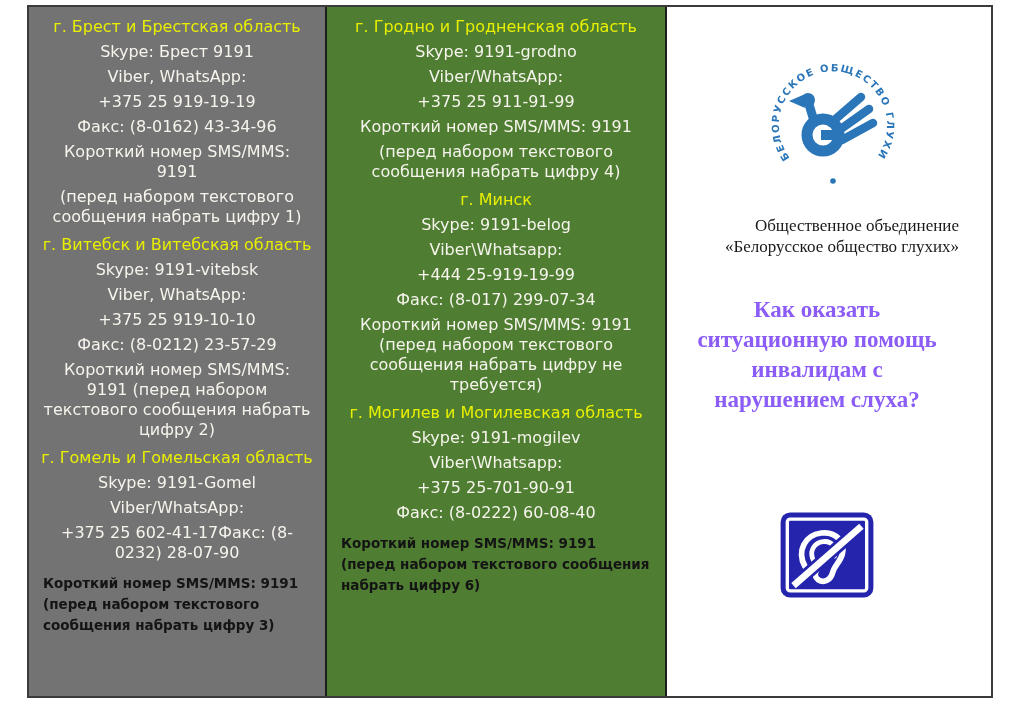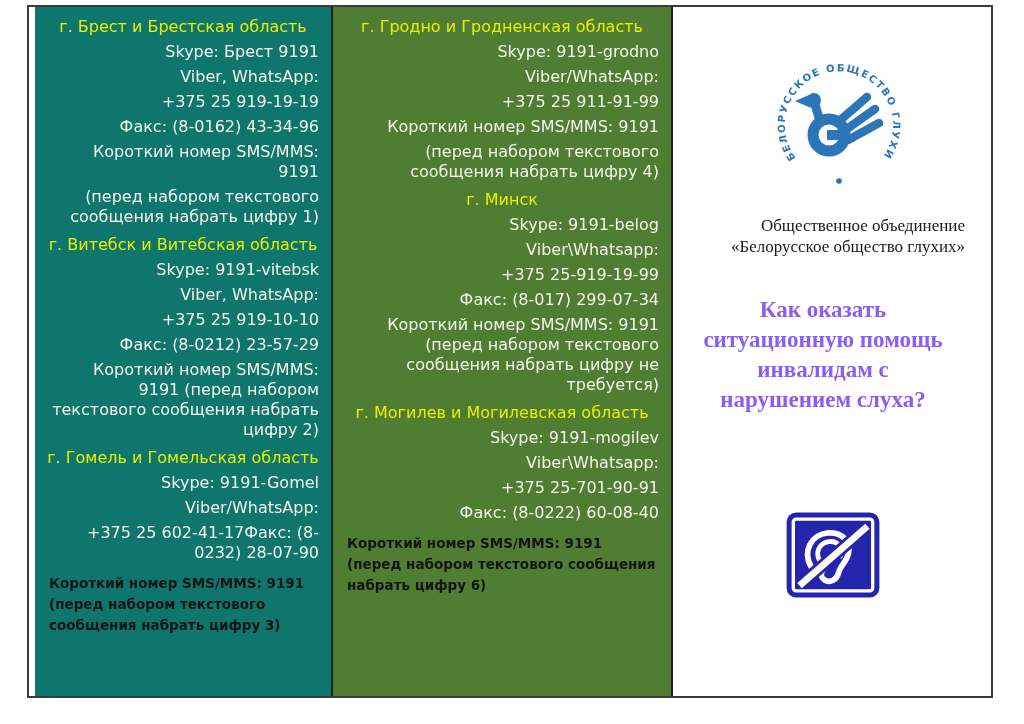--- a/index.html
+++ b/index.html
@@ -6,29 +6,29 @@
   body{
     width:1024px;height:724px;background:#ffffff;position:relative;
     font-family:"DejaVu Sans","Liberation Sans",sans-serif;
     -webkit-font-smoothing:antialiased;overflow:hidden;
   }
   .frame{
     position:absolute;left:27px;top:5px;width:966px;height:693px;
     box-sizing:border-box;border:2px solid #3b3b3b;display:flex;background:#fff;
   }
   .col{box-sizing:border-box;height:100%;}
-  .col-left{width:296px;background:#0f766e;padding:2px 12px 0;margin-left:6px;}
+  .col-left{width:296px;background:#737373;padding:2px 12px 0;}
   .col-mid{width:340px;background:#4f7e33;border-left:2px solid #1d1d1d;padding:2px 12px 0;}
   .col-cover{width:302px;background:#ffffff;border-left:2px solid #1d1d1d;padding:2px 8px 0;}
   .heading{
     font-size:16px;line-height:20px;font-weight:normal;color:#e9ef00;
     text-align:center;margin:8px 0 5px;white-space:pre-line;
   }
   .line{
-    font-size:16px;line-height:20px;color:#f6f4ec;text-align:right;
+    font-size:16px;line-height:20px;color:#f6f4ec;text-align:center;
     margin:5px 0;white-space:pre-line;
   }
   .note{
     font-size:13.5px;line-height:21px;color:#141414;font-weight:bold;
     text-align:left;margin:10px 0 0;padding:0 2px;
   }
   .logo-wrap{width:132px;height:132px;margin:50px auto 0;transform:translateX(16px);}
   .org-name{
     font-family:"Liberation Serif","DejaVu Serif",serif;
     font-size:17px;line-height:21px;color:#1a1a1a;text-align:right;
@@ -86,21 +86,21 @@
       <p class="line">Viber/WhatsApp:</p>
       <p class="line">+375 25 911-91-99</p>
       <p class="line">Короткий номер SMS/MMS: 9191</p>
       <p class="line">(перед набором текстового
 сообщения набрать цифру 4)</p>
     </div>
     <div>
       <h3 class="heading">г. Минск</h3>
       <p class="line">Skype: 9191-belog</p>
       <p class="line">Viber\Whatsapp:</p>
-      <p class="line">+375 25-919-19-99</p>
+      <p class="line">+444 25-919-19-99</p>
       <p class="line">Факс: (8-017) 299-07-34</p>
       <p class="line">Короткий номер SMS/MMS: 9191
 (перед набором текстового
 сообщения набрать цифру не
 требуется)</p>
     </div>
     <div>
       <h3 class="heading">г. Могилев и Могилевская область</h3>
       <p class="line">Skype: 9191-mogilev</p>
       <p class="line">Viber\Whatsapp:</p>

